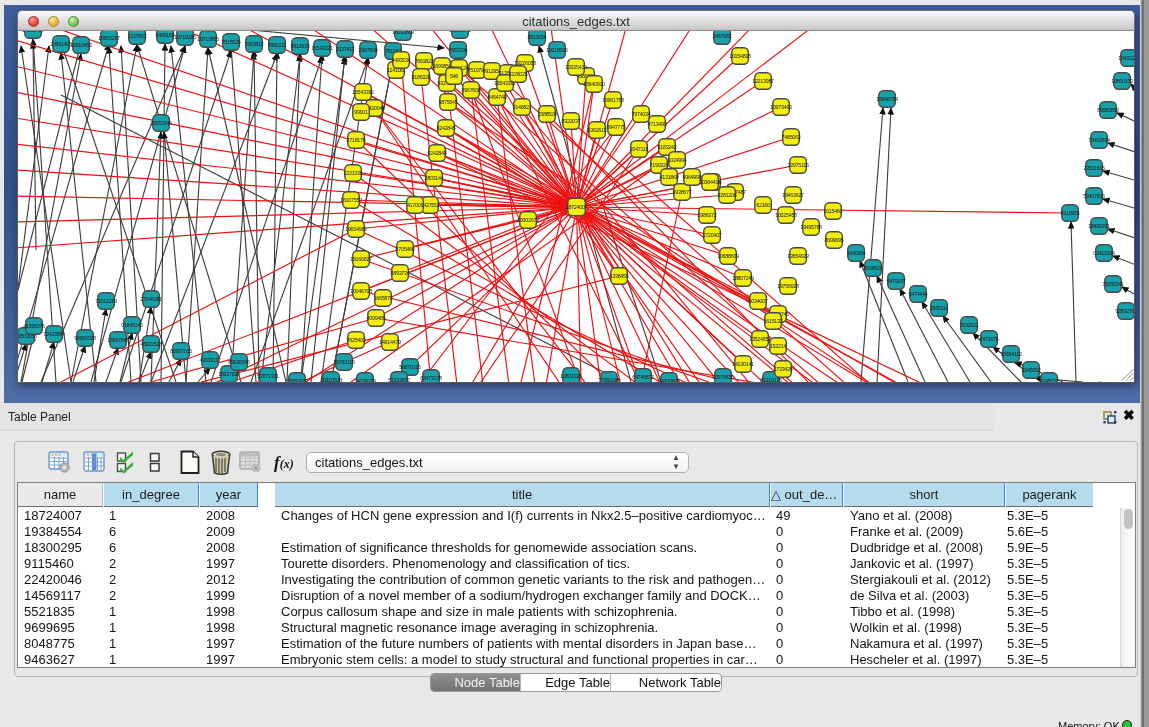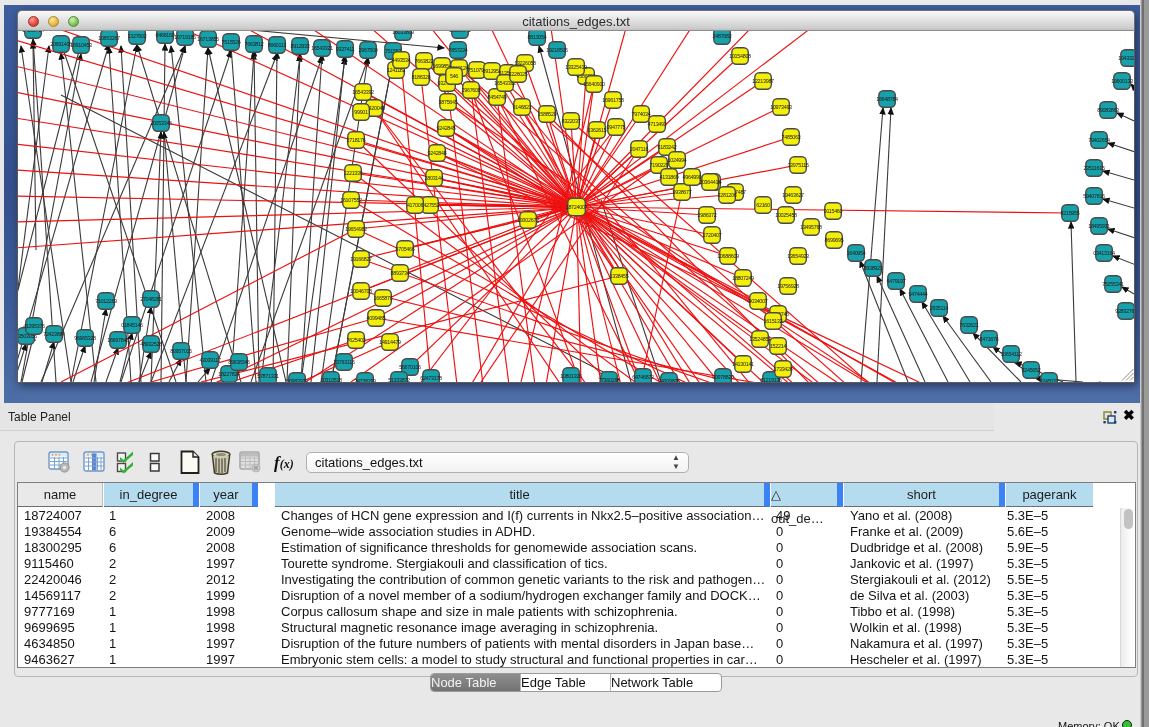--- a/index.html
+++ b/index.html
@@ -30,34 +30,34 @@
 #closex{position:absolute;left:1123px;top:4px;font-size:14px;font-weight:bold;color:#000}
 #container{position:absolute;left:14px;top:38px;width:1124px;height:236px;
  border:1px solid #b6b6b6;border-radius:4px;background:#e8e8e8}
 #toolbar{position:absolute;left:12px;top:0;width:1122px;height:40px}
 .ticon{position:absolute;top:8px}
 #combo{position:absolute;left:279px;top:10px;width:383px;height:21px;background:linear-gradient(180deg,#ffffff,#f2f2f2);
  border:1px solid #b0b0b0;border-radius:5px;font-size:13px;color:#111;line-height:19px;padding-left:8px}
 #combo .arr{position:absolute;right:8px;top:0px;font-size:8px;color:#444;line-height:9px;text-align:center}
 #tablewrap{position:absolute;left:2px;top:40px;width:1119px;height:186px;
  border:1px solid #7e7e7e;background:#fff;overflow:hidden}
-.th{position:absolute;top:0;height:24px;background:#b5dcee;border-right:6px solid #3b82f6;
+.th{position:absolute;top:0;height:24px;background:#b5dcee;border-right:1px solid #3b82f6;
  font-size:13px;color:#1c1c1c;text-align:center;line-height:24px;border-bottom:1px solid #6d6d6d}
 .tbody{position:absolute;left:0;top:25px;width:1075px;font-size:13px;color:#141414}
 .tr{position:relative;height:16px;line-height:16px;white-space:nowrap}
 .tr div{position:absolute;top:0;overflow:hidden}
 .c0{left:6px;width:80px}.c1{left:91px;width:92px}.c2{left:188px;width:70px}
 .c3{left:263px;width:492px}.c4{left:758px;width:68px}.c5{left:832px;width:158px}
 .c6{left:989px;width:86px}
 #sbar{position:absolute;left:1102px;top:25px;width:16px;height:160px;
  background:linear-gradient(90deg,#ececec,#fbfbfb 60%,#ffffff);border-left:1px solid #d8d8d8}
 #sthumb{position:absolute;left:3px;top:1px;width:9px;height:20px;background:#c2c2c2;border-radius:5px}
 #tabs{position:absolute;left:430px;top:270px;height:19px;display:flex;
  border:1px solid #9a9a9a;border-radius:4px;overflow:hidden;background:#fff;font-size:13px}
-#tabs .seg{height:19px;line-height:18px;text-align:left;color:#111}
+#tabs .seg{height:19px;line-height:18px;text-align:right;color:#111}
 #tabs .sel{background:linear-gradient(180deg,#8f8f8f,#6f6f6f);color:#f2f2f2}
 #tabs .s1{width:89px}#tabs .s2{width:90px;border-left:1px solid #b5b5b5}
 #tabs .s3{width:111px;border-left:1px solid #b5b5b5}
 #membar{position:absolute;left:0;top:309px;width:1140px;height:25px}
 #membar .t{position:absolute;left:1058px;top:8px;font-size:11px;color:#111}
 #memdot{position:absolute;left:1122px;top:8px;width:10px;height:10px;border-radius:50%;
  background:#2fc32f;border:1.5px solid #1a1a1a}
 svg text{letter-spacing:-0.3px}
 </style></head>
 <body>
@@ -696,48 +696,47 @@
      <div class="th" style="left:182px;width:58px">year</div>
      <div class="th" style="left:257px;width:495px">title</div>
      <div class="th" style="left:753px;width:72px;text-align:left;padding-left:0">△ out_de…</div>
      <div class="th" style="left:826px;width:161px">short</div>
      <div class="th" style="left:988px;width:87px;border-right:none">pagerank</div>
      <div class="tbody">
 <div class="tr">
               <div class="c0">18724007</div>
               <div class="c1">1</div>
               <div class="c2">2008</div>
-              <div class="c3">Changes of HCN gene expression and I(f) currents in Nkx2.5–positive association…</div>
+              <div class="c3">Changes of HCN gene expression and I(f) currents in Nkx2.5–positive cardiomyoc…</div>
               <div class="c4">49</div>
               <div class="c5">Yano et al. (2008)</div>
               <div class="c6">5.3E–5</div>
             </div>
 <div class="tr">
               <div class="c0">19384554</div>
               <div class="c1">6</div>
               <div class="c2">2009</div>
-              <div class="c3">Genome–wide association studies in ADHD.</div>
               <div class="c4">0</div>
               <div class="c5">Franke et al. (2009)</div>
               <div class="c6">5.6E–5</div>
             </div>
 <div class="tr">
               <div class="c0">18300295</div>
               <div class="c1">6</div>
               <div class="c2">2008</div>
               <div class="c3">Estimation of significance thresholds for genomewide association scans.</div>
               <div class="c4">0</div>
               <div class="c5">Dudbridge et al. (2008)</div>
               <div class="c6">5.9E–5</div>
             </div>
 <div class="tr">
               <div class="c0">9115460</div>
               <div class="c1">2</div>
               <div class="c2">1997</div>
-              <div class="c3">Tourette syndrome. Stergiakouli and classification of tics.</div>
+              <div class="c3">Tourette disorders. Phenomenology and classification of tics.</div>
               <div class="c4">0</div>
               <div class="c5">Jankovic et al. (1997)</div>
               <div class="c6">5.3E–5</div>
             </div>
 <div class="tr">
               <div class="c0">22420046</div>
               <div class="c1">2</div>
               <div class="c2">2012</div>
               <div class="c3">Investigating the contribution of common genetic variants to the risk and pathogen…</div>
               <div class="c4">0</div>
@@ -747,42 +746,42 @@
 <div class="tr">
               <div class="c0">14569117</div>
               <div class="c1">2</div>
               <div class="c2">1999</div>
               <div class="c3">Disruption of a novel member of a sodium/hydrogen exchanger family and DOCK…</div>
               <div class="c4">0</div>
               <div class="c5">de Silva et al. (2003)</div>
               <div class="c6">5.3E–5</div>
             </div>
 <div class="tr">
-              <div class="c0">9777169</div>
+              <div class="c0">5521835</div>
               <div class="c1">1</div>
               <div class="c2">1998</div>
               <div class="c3">Corpus callosum shape and size in male patients with schizophrenia.</div>
               <div class="c4">0</div>
               <div class="c5">Tibbo et al. (1998)</div>
               <div class="c6">5.3E–5</div>
             </div>
 <div class="tr">
               <div class="c0">9699695</div>
               <div class="c1">1</div>
               <div class="c2">1998</div>
               <div class="c3">Structural magnetic resonance image averaging in schizophrenia.</div>
               <div class="c4">0</div>
               <div class="c5">Wolkin et al. (1998)</div>
               <div class="c6">5.3E–5</div>
             </div>
 <div class="tr">
-              <div class="c0">4634850</div>
+              <div class="c0">8048775</div>
               <div class="c1">1</div>
               <div class="c2">1997</div>
-              <div class="c3">Disruption of the future numbers of patients with mental disorders in Japan base…</div>
+              <div class="c3">Estimation of the future numbers of patients with mental disorders in Japan base…</div>
               <div class="c4">0</div>
               <div class="c5">Nakamura et al. (1997)</div>
               <div class="c6">5.3E–5</div>
             </div>
 <div class="tr">
               <div class="c0">9463627</div>
               <div class="c1">1</div>
               <div class="c2">1997</div>
               <div class="c3">Embryonic stem cells: a model to study structural and functional properties in car…</div>
               <div class="c4">0</div>

